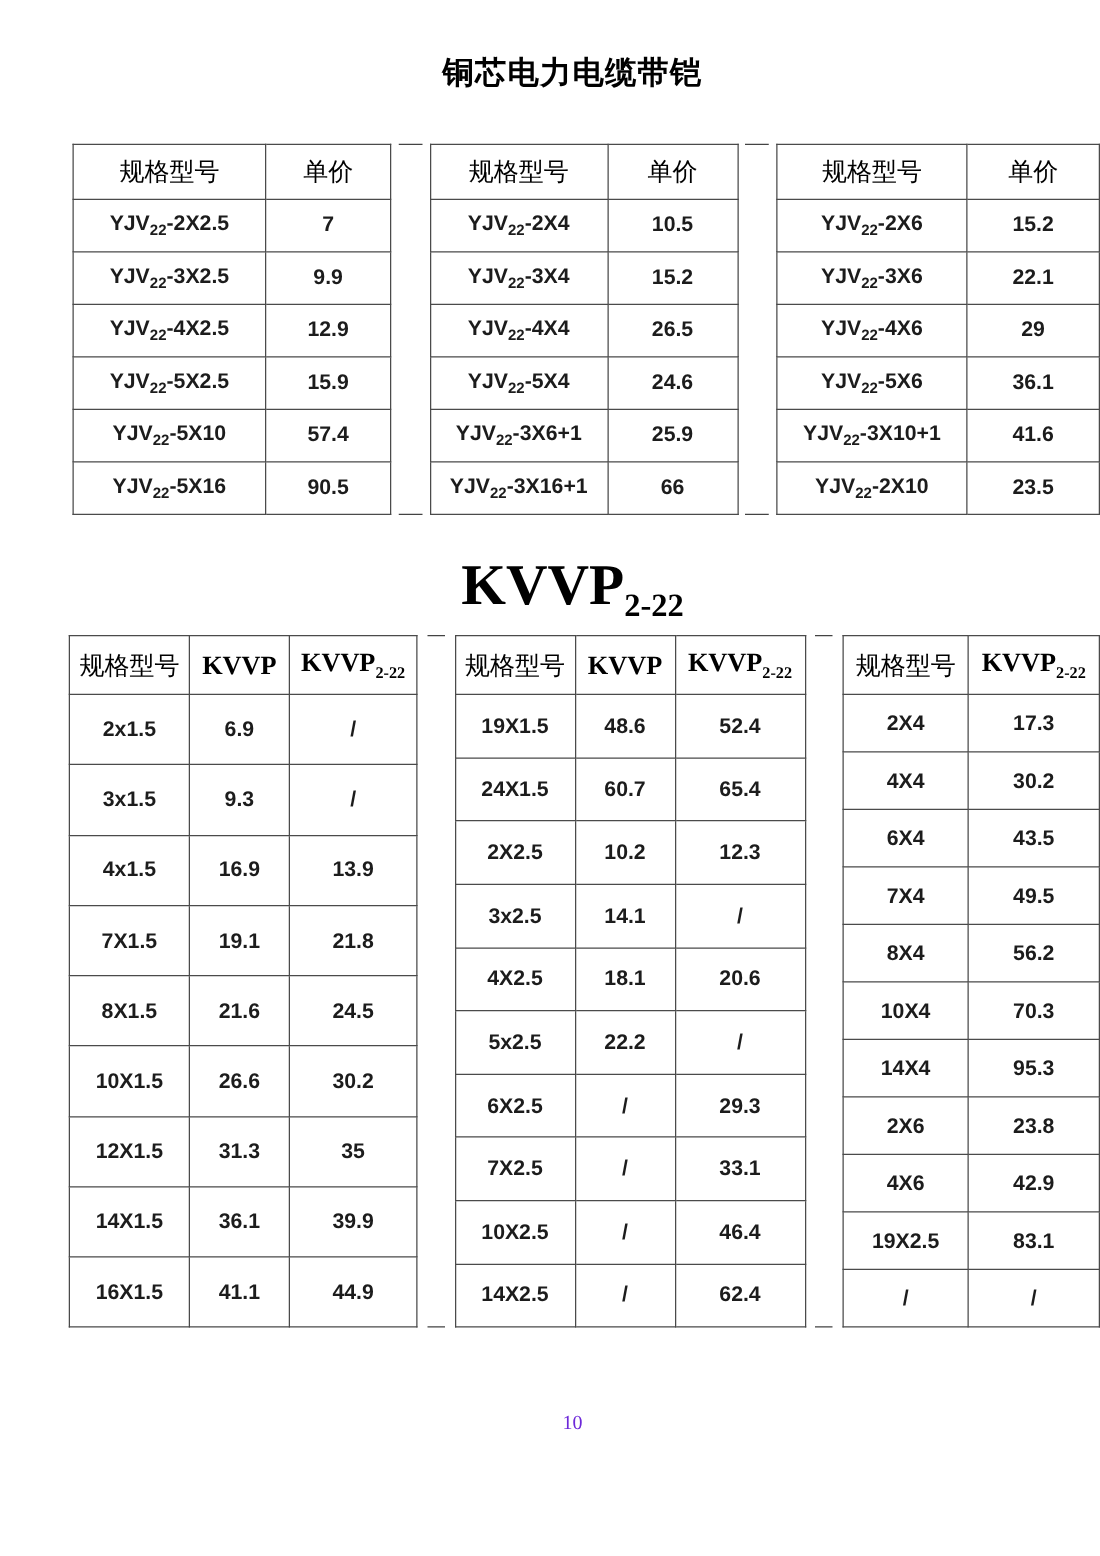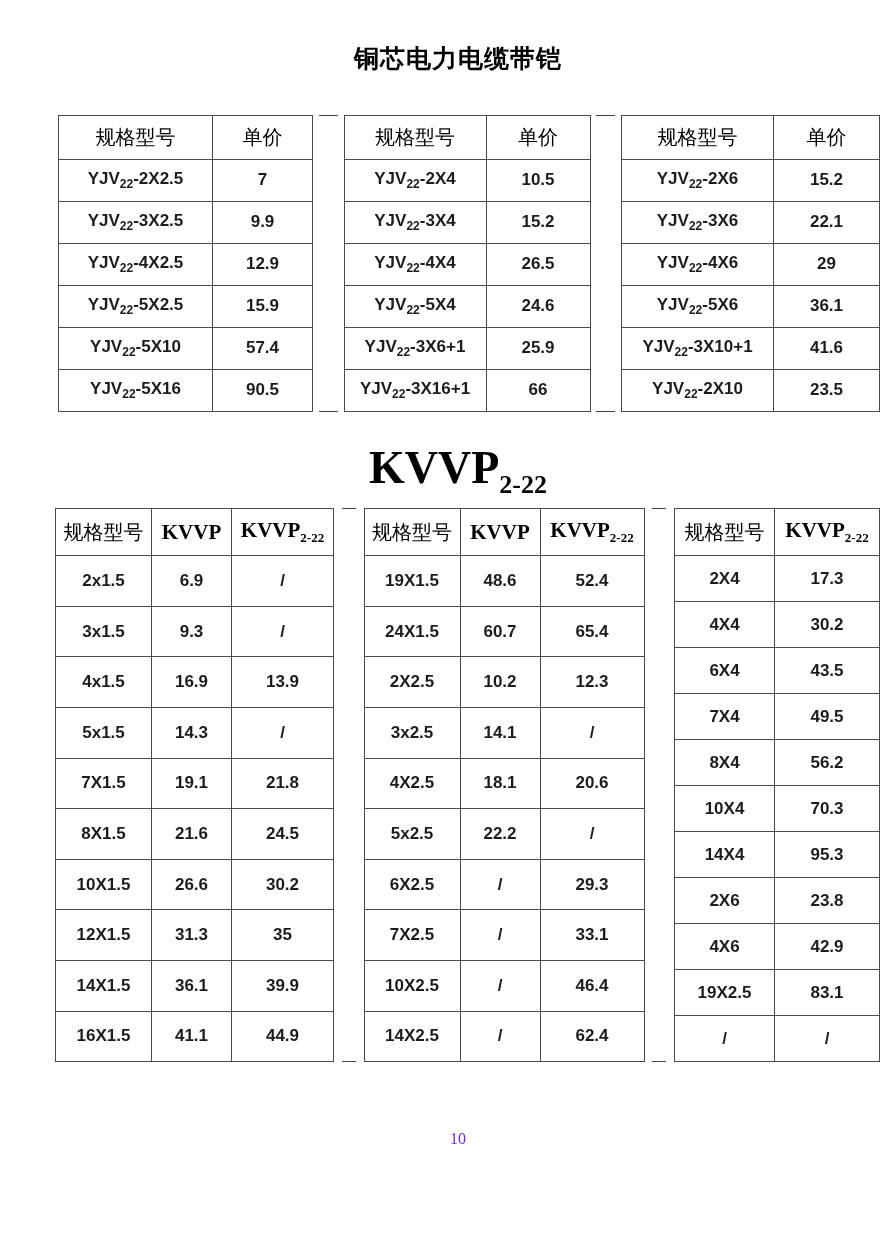--- a/index.html
+++ b/index.html
@@ -234,25 +234,20 @@
             <td class="model-cell">3x1.5</td>
             <td class="price-cell">9.3</td>
             <td class="price-cell">/</td>
           </tr>
           <tr>
             <td class="model-cell">4x1.5</td>
             <td class="price-cell">16.9</td>
             <td class="price-cell">13.9</td>
           </tr>
           <tr>
-            <td class="model-cell">5x1.5</td>
-            <td class="price-cell">14.3</td>
-            <td class="price-cell">/</td>
-          </tr>
-          <tr>
             <td class="model-cell">7X1.5</td>
             <td class="price-cell">19.1</td>
             <td class="price-cell">21.8</td>
           </tr>
           <tr>
             <td class="model-cell">8X1.5</td>
             <td class="price-cell">21.6</td>
             <td class="price-cell">24.5</td>
           </tr>
           <tr>

